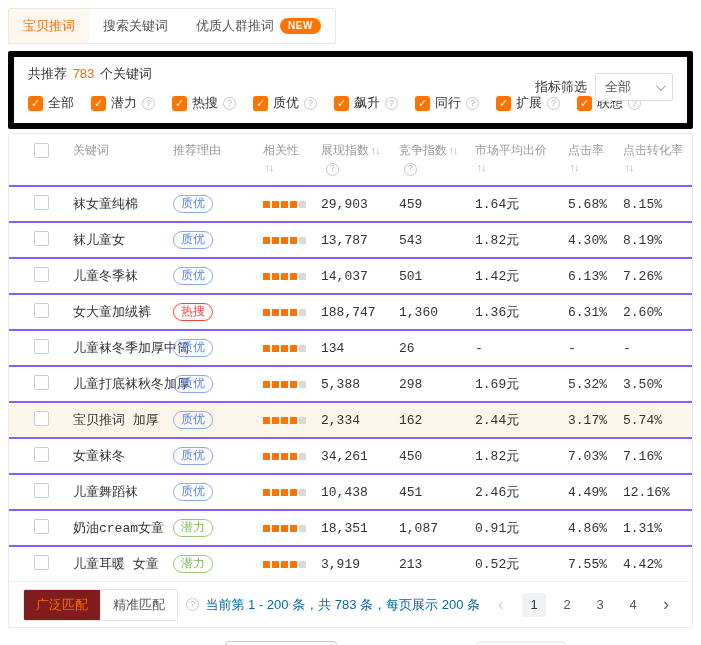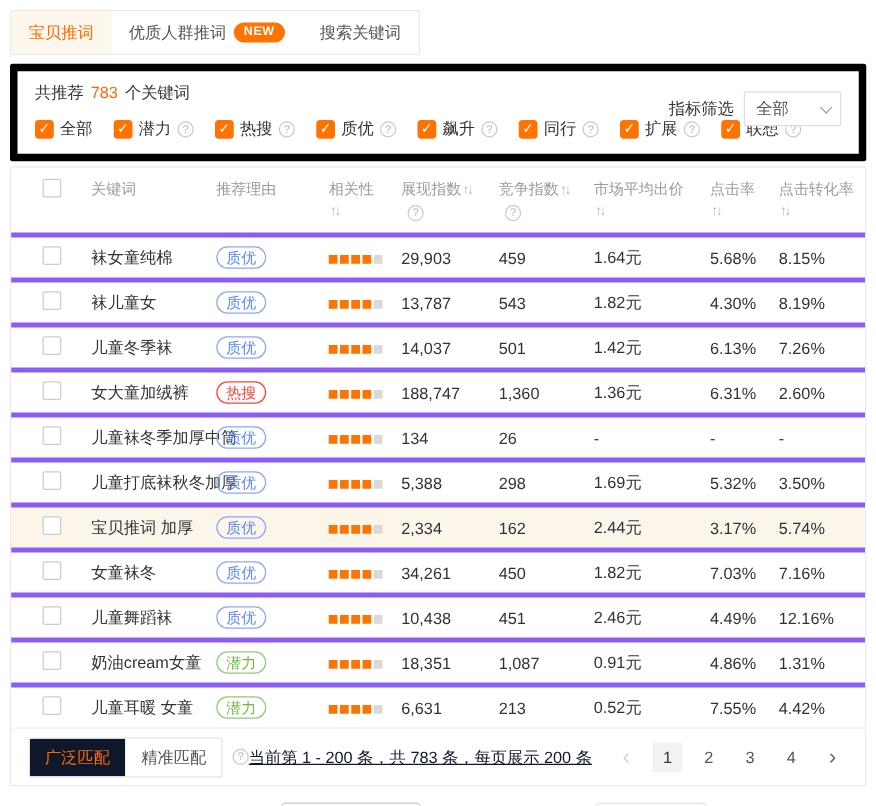--- a/index.html
+++ b/index.html
@@ -63,30 +63,30 @@
   }
 
   
   .table-panel {
     position: relative; margin: 4px 8px 0;
     border: 1px solid #ebebeb; border-radius: 2px; background: #fff;
   }
   .grid-cols {
     display: grid;
     grid-template-columns: 39px 100px 90px 58px 78px 76px 93px 55px 1fr;
-    align-items: center; padding-left: 25px;
+    align-items: center; padding-left: 25px; font-family: Liberation Mono, monospace;
   }
   .thead { padding-top: 9px; padding-bottom: 8px; }
   .th { font-size: 12px; color: #9b9b9b; line-height: 17px; align-self: start; }
   .sort { color: #b8b8b8; font-size: 11px; letter-spacing: -2px; margin-left: 1px; }
   .cb-empty {
     width: 15px; height: 15px; border: 1px solid #ccc; border-radius: 2px;
     background: #fff; display: inline-block; cursor: pointer;
   }
-  .tr { height: 36px; border-top: 4px solid #8b5cf6; cursor: pointer; }
+  .tr { height: 36px; border-top: 2px solid #8b5cf6; cursor: pointer; }
   .tr.hl { background: #fcf5ea; }
   .td { font-size: 13px; color: #333; white-space: nowrap; }
   .badge {
     display: inline-block; font-size: 12px; line-height: 16px;
     padding: 0 7px; border-radius: 10px; border: 1px solid;
   }
   .badge.blue  { color: #5a85ee; border-color: #8aabf3; }
   .badge.red   { color: #f5483b; border-color: #f5483b; }
   .badge.green { color: #6fba44; border-color: #93cc72; }
   .sq { display: inline-block; width: 7px; height: 7px; background: #d9d9d9; margin-right: 2px; }
@@ -95,23 +95,23 @@
   
   .tfoot {
     border-top: 1px solid #f0f0f0; height: 46px;
     display: flex; align-items: center; padding: 0 14px;
   }
   .match-group { display: flex; border: 1px solid #e3e3e3; border-radius: 2px; overflow: hidden; }
   .match-btn {
     padding: 6px 12px; font-size: 13px; background: #fff; color: #555;
     border: none; cursor: pointer; font-family: inherit;
   }
-  .match-btn.active { background: #0f172a; color: #ff6a00; }
+  .match-btn.active { background: #7f1d1d; color: #ff6a00; }
   .match-btn + .match-btn { border-left: 1px solid #efefef; text-align: center; }
-  .page-info { flex: 1; text-align: left; color: #0f172a; font-size: 13px; text-decoration: underline; }
+  .page-info { flex: 1; text-align: right; color: #0369a1; font-size: 13px; }
   .pagination { display: flex; align-items: center; }
   .pg {
     min-width: 24px; height: 24px; line-height: 24px; text-align: center;
     border-radius: 2px; margin-left: 9px; color: #555; cursor: pointer; font-size: 13px;
   }
   .pg.active { background: #f1f2f4; color: #333; }
   .pg-arrow { font-size: 18px; line-height: 22px; }
   .pg-prev { color: #d4d4d4; cursor: default; }
   .pg-next { color: #666; }
 
@@ -146,25 +146,25 @@
 <body>
 
 <div class="page">
 
   
   <div class="tabbar">
     <div class="tab active">
       <span>宝贝推词</span>
     </div>
     <div class="tab">
+      <span>搜索关键词</span>
+    </div>
+    <div class="tab">
       <span>优质人群推词</span>
       <span class="new-badge">NEW</span>
-    </div>
-    <div class="tab">
-      <span>搜索关键词</span>
     </div>
   </div>
 
   
   <div class="filter-panel">
     <div class="summary">
       <span>共推荐</span>
       <span class="cnt">783</span>
       <span>个关键词</span>
     </div>
@@ -376,21 +376,21 @@
     <div class="td td-bid">0.91元</div>
     <div class="td td-ctr">4.86%</div>
     <div class="td td-cvr">1.31%</div>
   </div>
 
   <div class="tr grid-cols">
     <div class="td"><span class="cb-empty"></span></div>
     <div class="td td-kw">儿童耳暖 女童</div>
     <div class="td"><span class="badge green">潜力</span></div>
     <div class="td td-rel"><span class="sq on"></span><span class="sq on"></span><span class="sq on"></span><span class="sq on"></span><span class="sq"></span></div>
-    <div class="td td-imp">6,631</div>
+    <div class="td td-imp">3,919</div>
     <div class="td td-cmp">213</div>
     <div class="td td-bid">0.52元</div>
     <div class="td td-ctr">7.55%</div>
     <div class="td td-cvr">4.42%</div>
   </div>
 </div>
 
     <div class="tfoot">
       <div class="match-group">
         <button class="match-btn active">广泛匹配</button>

